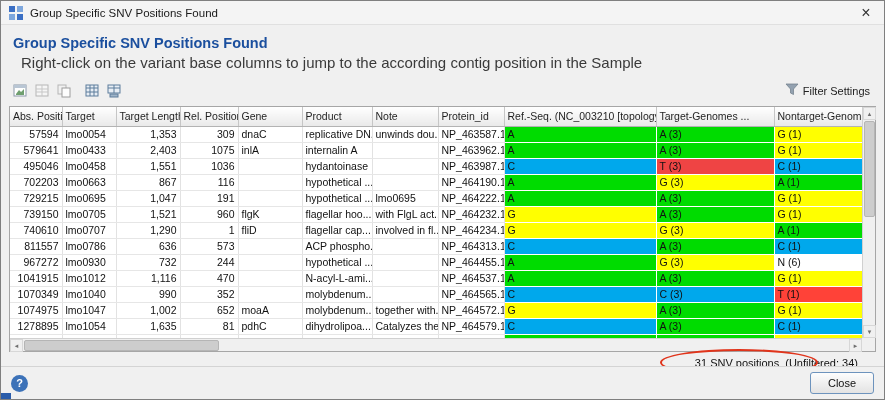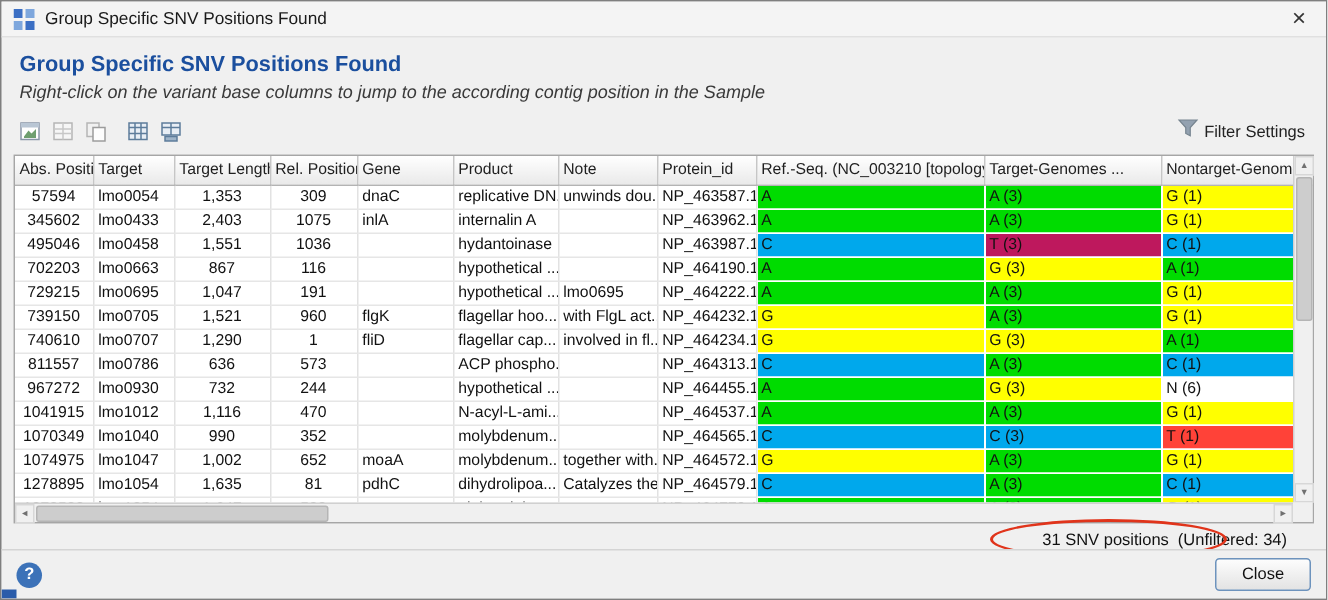--- a/index.html
+++ b/index.html
@@ -12,21 +12,21 @@
   .titlebar {
     height:24px; display:flex; align-items:center; padding:0 8px;
     background:#f4f4f4; border-bottom:1px solid #e0e0e0;
   }
   .titlebar .ticon { width:15px; height:14px; margin-right:6px; }
   .titlebar .ttext { font-size:11.5px; color:#1a1a1a; flex:1; }
   .titlebar .close-x { font-size:16px; color:#333; width:20px; text-align:center; cursor:default; line-height:16px; }
   
   .content { padding:4px 8px 0 8px; }
   h1.page-title { font-size:14.5px; font-weight:bold; color:#1b4f9e; margin:6px 4px 3px 4px; }
-  .subtitle { font-size:12px; color:#3a3a3a; margin:0 4px;font-style:italic; }
+  .subtitle { font-size:15px; color:#3a3a3a; margin:0 12px; }
   
   .toolbar { display:flex; align-items:center; height:24px; margin:8px 2px 3px 2px; }
   .tb-icon { width:19px; height:18px; display:flex; align-items:center; justify-content:center; margin-right:3px; border:1px solid transparent; border-radius:2px; }
   .tb-sep { width:6px; }
   .tb-spacer { flex:1; }
   .filter-label { font-size:11px; color:#222; margin:0 4px 0 4px; }
   .filter-note { font-size:9px; color:#2b35c8; white-space:nowrap; }
   
   .table-wrapper {
     position:relative; height:246px; margin:2px 0 0 0;
@@ -38,21 +38,21 @@
     font-weight:normal; text-align:left; color:#1f1f1f; font-size:10.5px;
     padding:2px 3px 3px 3px; white-space:nowrap; overflow:hidden;
     background:linear-gradient(#ffffff,#e9e9e9);
     border-right:1px solid #c6c6c6; border-bottom:1px solid #b3b3b3; height:19px;
   }
   table.snv td {
     padding:1px 3px; white-space:nowrap; overflow:hidden; color:#111;
     border-right:1px solid #e2e2e2; border-bottom:1px solid #e6e6e6;
     height:15px; line-height:13px; background:#fff;
   }
-  table.snv td.num { text-align:center; }
+  table.snv td.num { text-align:right; }
   table.snv td.variant { border-right:1px solid #fff; border-bottom:1px solid #fff; }
   
   .vscroll { position:absolute; top:0; right:0; bottom:13px; width:13px; background:#f0f0f0; border-left:1px solid #d0d0d0; }
   .vscroll .arrow, .hscroll .arrow {
     position:absolute; width:13px; height:13px; background:#f0f0f0;
     color:#707070; font-size:6px; text-align:center; line-height:13px; border:1px solid #d7d7d7;
   }
   .vscroll .up { top:0; left:0; }
   .vscroll .down { bottom:0; left:0; }
   .vscroll .thumb { position:absolute; left:1px; top:14px; width:11px; height:96px; background:#cdcdcd; border:1px solid #b5b5b5; border-radius:2px; }
@@ -197,21 +197,21 @@
                 <td class="num">309</td>
                 <td>dnaC</td>
                 <td>replicative DN...</td>
                 <td>unwinds dou...</td>
                 <td>NP_463587.1</td>
                 <td class="variant" style="background: rgb(0, 220, 0);">A</td>
                 <td class="variant" style="background: rgb(0, 220, 0);">A (3)</td>
                 <td class="variant" style="background: rgb(255, 255, 0);">G (1)</td>
               </tr>
               <tr>
-                <td class="num">345602</td>
+                <td class="num">579641</td>
                 <td>lmo0433</td>
                 <td class="num">2,403</td>
                 <td class="num">1075</td>
                 <td>inlA</td>
                 <td>internalin A</td>
                 <td></td>
                 <td>NP_463962.1</td>
                 <td class="variant" style="background: rgb(0, 220, 0);">A</td>
                 <td class="variant" style="background: rgb(0, 220, 0);">A (3)</td>
                 <td class="variant" style="background: rgb(255, 255, 0);">G (1)</td>
@@ -219,21 +219,21 @@
               <tr>
                 <td class="num">495046</td>
                 <td>lmo0458</td>
                 <td class="num">1,551</td>
                 <td class="num">1036</td>
                 <td></td>
                 <td>hydantoinase</td>
                 <td></td>
                 <td>NP_463987.1</td>
                 <td class="variant" style="background: rgb(0, 168, 236);">C</td>
-                <td class="variant" style="background: #be185d;">T (3)</td>
+                <td class="variant" style="background: #ef4444;">T (3)</td>
                 <td class="variant" style="background: rgb(0, 168, 236);">C (1)</td>
               </tr>
               <tr>
                 <td class="num">702203</td>
                 <td>lmo0663</td>
                 <td class="num">867</td>
                 <td class="num">116</td>
                 <td></td>
                 <td>hypothetical ...</td>
                 <td></td>

